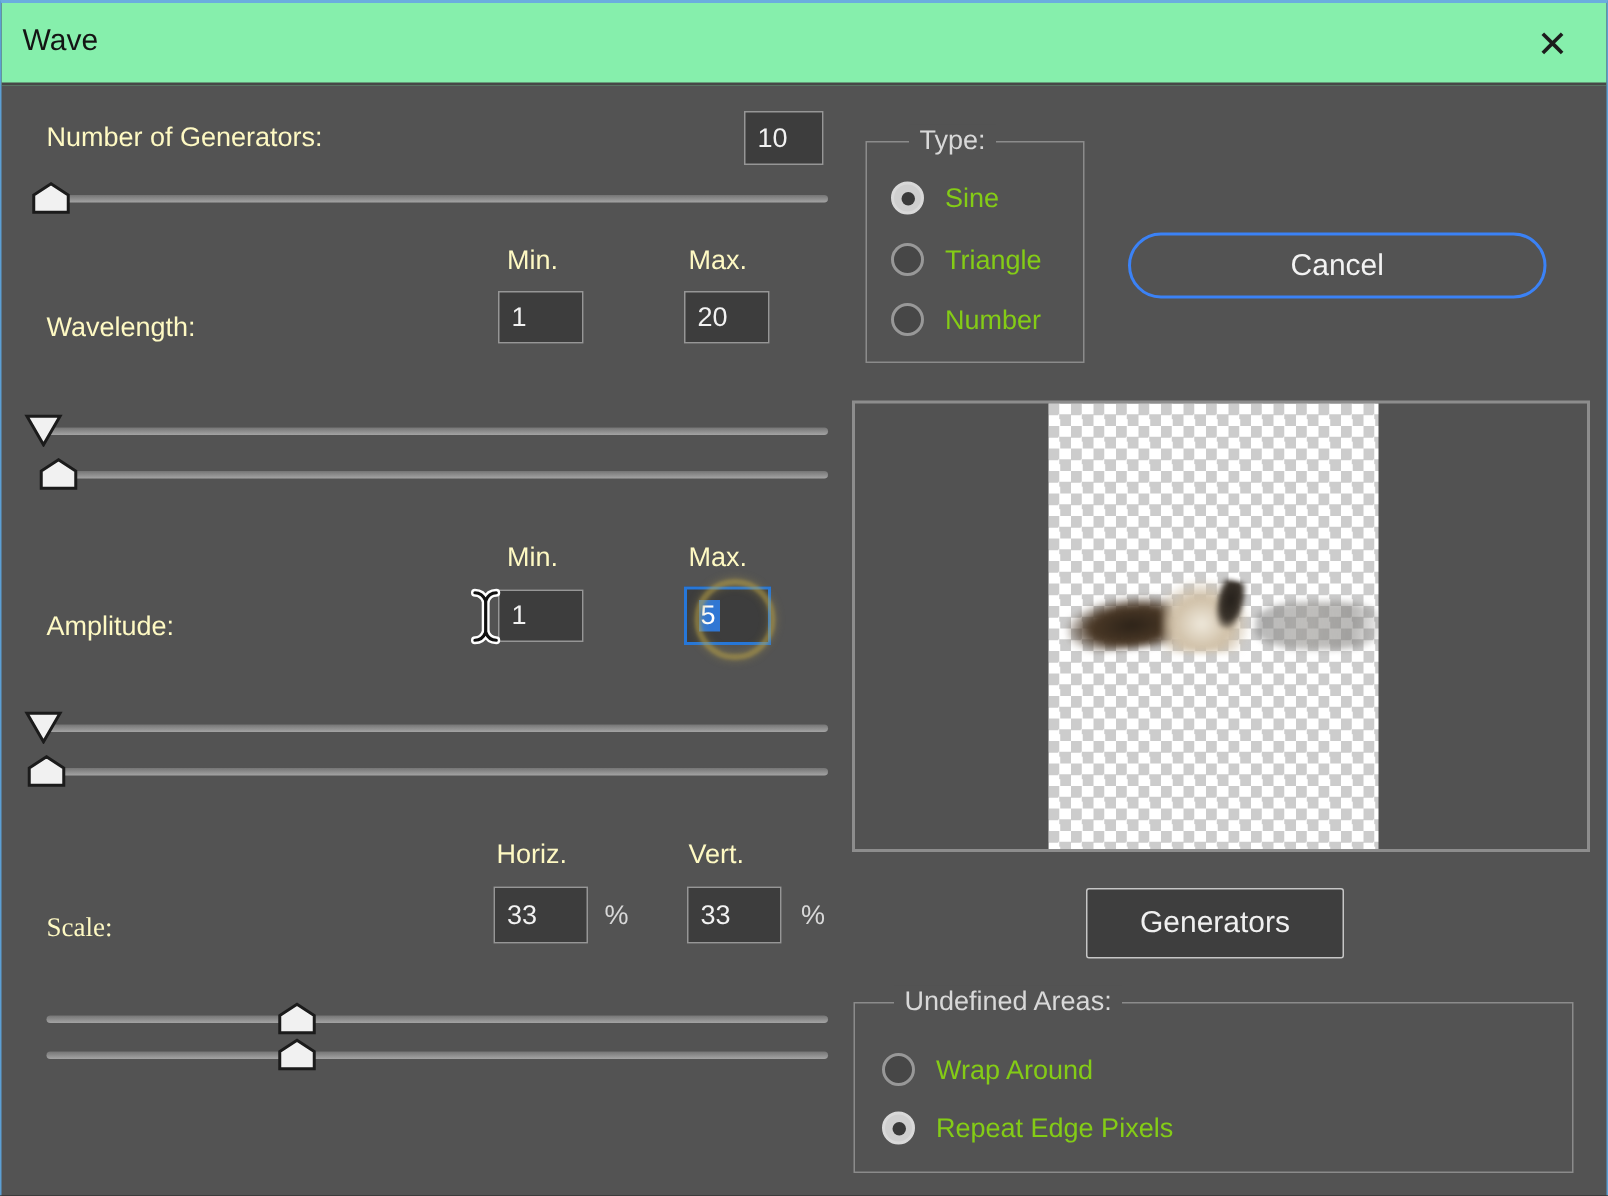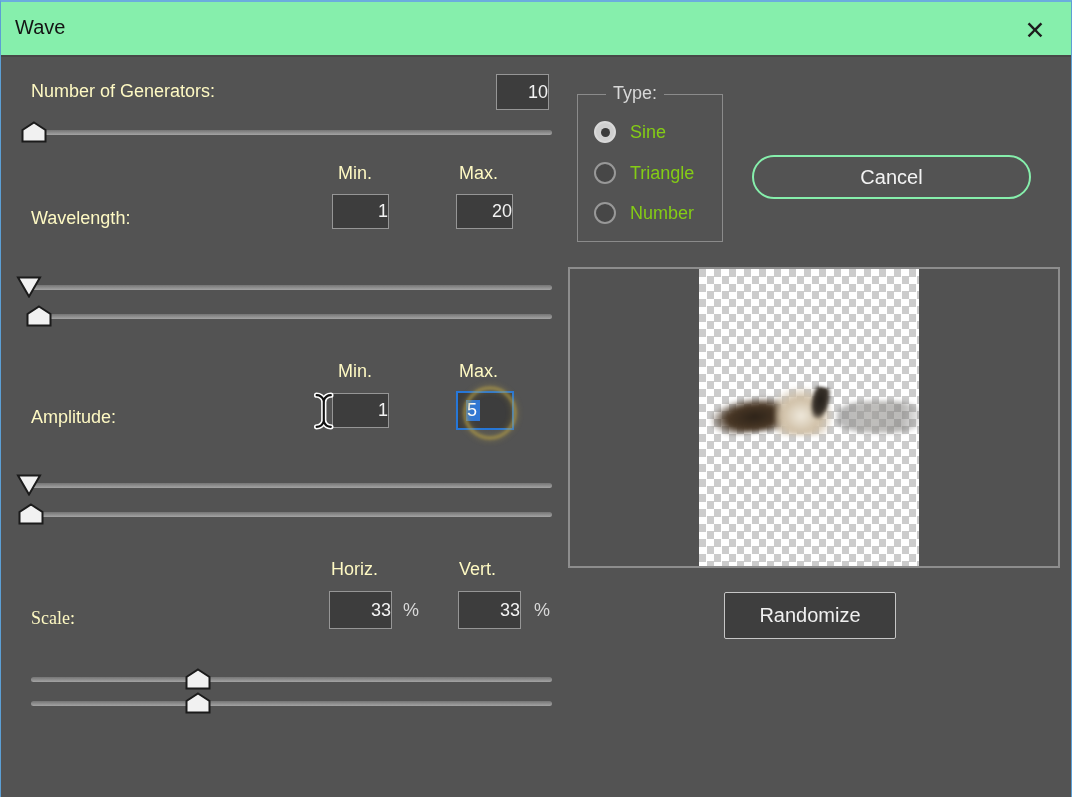--- a/index.html
+++ b/index.html
@@ -5,41 +5,41 @@
   html,body{margin:0;padding:0;background:#2b2b2b;}
   *{box-sizing:border-box;font-family:"Liberation Sans",sans-serif;}
   .window{position:relative;width:1072px;height:797px;background:#535353;overflow:hidden;
           border-left:1px solid #5c9fd4;border-right:1px solid #5c9fd4;border-top:2px solid #6badde;}
   .titlebar{position:absolute;left:0;top:0;width:100%;height:55px;background:#86efac;border-bottom:2px solid #474747;}
   .title{position:absolute;left:14px;top:14px;font-size:20px;color:#141414;}
   .close-btn{position:absolute;right:14px;top:8px;width:44px;height:40px;display:flex;align-items:center;justify-content:center;
              font-size:25px;color:#1c1c1c;cursor:pointer;}
   .lbl{position:absolute;font-size:18px;color:#fef9c3;white-space:nowrap;}
   .field{position:absolute;background:#3d3d3d;border:1px solid #969696;color:#f2f2f2;font-size:18px;
-         padding:0 0 0 8px;display:flex;align-items:center;text-align:right;}
+         padding:0 0 0 8px;display:flex;align-items:center;}
   input.field{outline:none;}
   .field-sel{border:2px solid #2677d9;}
   .sel-text{background:#3077d4;color:#ffffff;padding:0 3px 0 1px;}
   .slider{position:absolute;height:22px;}
   .track{position:absolute;left:0;right:0;top:9px;height:5px;border-radius:3px;
          background:linear-gradient(to bottom,#757575,#a4a4a4);}
   .thumb{position:absolute;top:0;width:26px;height:22px;}
   .grp{position:absolute;border:1px solid #8b8b8b;}
   .grp-title{position:absolute;top:-12px;font-size:18px;color:#d8d8d8;background:#535353;padding:0 7px;white-space:nowrap;}
   .radio-row{position:absolute;display:flex;align-items:center;gap:14px;}
   .radio{width:22px;height:22px;border-radius:50%;background:#474747;border:2px solid #989898;
          display:flex;align-items:center;justify-content:center;flex:0 0 auto;}
   .radio .dot{display:none;width:9px;height:9px;border-radius:50%;background:#3a3a3a;}
   .radio.selected{background:#cfcfcf;border-color:#d9d9d9;}
   .radio.selected .dot{display:block;}
   .radio-lbl{font-size:18px;color:#84cc16;white-space:nowrap;}
   .pill-btn{position:absolute;width:279px;height:44px;border-radius:22px;background:transparent;
             color:#f2f2f2;font-size:20px;display:flex;align-items:center;justify-content:center;cursor:pointer;}
   .pill-ok{border:2px solid #eeeeee;}
-  .pill-cancel{border:2px solid #86efac;}
+  .pill-cancel{border:2px solid #3b82f6;}
   .rect-btn{position:absolute;background:#3e3e3e;border:1px solid #c6c6c6;border-radius:2px;color:#f0f0f0;
             font-size:20px;display:flex;align-items:center;justify-content:center;cursor:pointer;}
   .preview{position:absolute;left:567px;top:265px;width:492px;height:301px;border:2px solid #8d8d8d;background:#525252;}
   .checker{position:absolute;left:129px;top:0;width:220px;height:297px;overflow:hidden;
            background-image:conic-gradient(#ffffff 0 25%,#cccccc 0 50%,#ffffff 0 75%,#cccccc 0);
            background-size:15px 15px;}
   .frag{position:absolute;}
   .frag-dark{left:12px;top:130px;width:72px;height:34px;transform:rotate(-6deg);filter:blur(2px);
              background:radial-gradient(ellipse at 60% 55%,#2c2218 0%,#4a3826 45%,rgba(74,56,38,0) 75%);}
   .frag-cream{left:76px;top:118px;width:58px;height:48px;filter:blur(2px);
@@ -172,23 +172,36 @@
   <div class="preview">
     <div class="checker">
       <div class="frag frag-dark"></div>
       <div class="frag frag-cream"></div>
       <div class="frag frag-tip"></div>
       <div class="frag frag-gray"></div>
     </div>
   </div>
 
   <div class="rect-btn" style="left:723px;top:590px;width:172px;height:47px;">
-    <span>Randomize</span>
-  </div>
-
+    <span>Generators</span>
+  </div>
+
+  <div class="grp" style="left:568px;top:666px;width:480px;height:114px;">
+    <div class="grp-title" style="left:26px;">Undefined Areas:</div>
+    <div class="radio-row" style="left:18px;top:33px;">
+      <span class="radio"></span>
+      <span class="radio-lbl">Wrap Around</span>
+    </div>
+    <div class="radio-row" style="left:18px;top:72px;">
+      <span class="radio selected">
+          <span class="dot"></span>
+        </span>
+      <span class="radio-lbl">Repeat Edge Pixels</span>
+    </div>
+  </div>
 
   <div class="ring"></div>
   <svg class="cursor-ibeam" width="22" height="38" viewBox="0 0 20 36">
     <g fill="none" stroke="#ffffff" stroke-width="5" stroke-linecap="round">
       <path d="M3 3 C6 3 8.5 5 9.8 8 C11 5 13.5 3 16.5 3"></path>
       <path d="M9.8 7 L9.8 29"></path>
       <path d="M3 33 C6 33 8.5 31 9.8 28 C11 31 13.5 33 16.5 33"></path>
     </g>
     <g fill="none" stroke="#111111" stroke-width="2" stroke-linecap="round">
       <path d="M3 3 C6 3 8.5 5 9.8 8 C11 5 13.5 3 16.5 3"></path>

